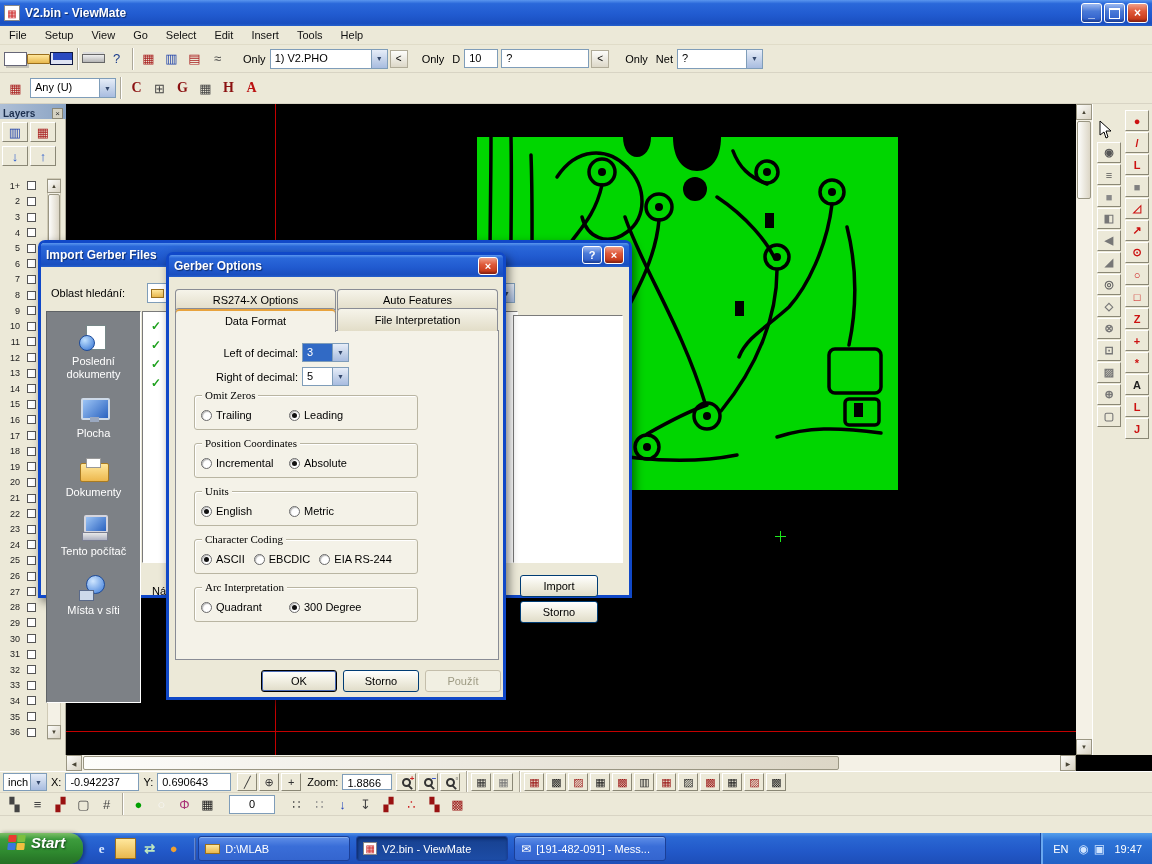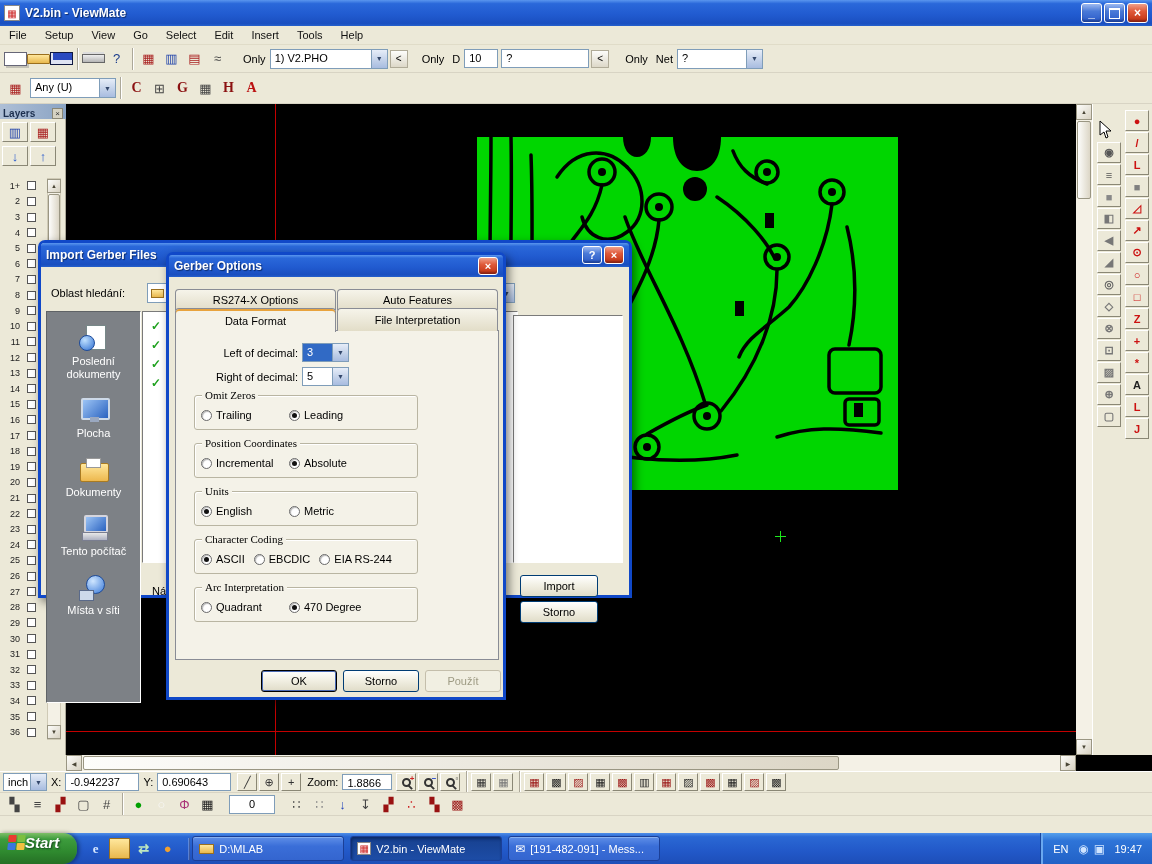--- a/index.html
+++ b/index.html
@@ -107,21 +107,21 @@
   .mag { width:9px; height:9px; border:2px solid #333; border-radius:50%; position:relative; display:block; }
   .mag::after { content:''; position:absolute; right:-4px; bottom:-3px; width:6px; height:2px; background:#333; transform:rotate(45deg); }
   .mag-mark { position:absolute; top:0; right:1px; font-size:8px; font-weight:bold; }
 
   
   #taskbar { position:absolute; left:0; top:833px; width:1152px; height:31px;
     background:linear-gradient(180deg,#4f8ee8 0%,#2a68d4 12%,#2258c8 60%,#1d4eb8 100%);
     display:flex; align-items:center; }
   #start-btn { height:31px; padding:0 18px 12px 8px; border-radius:0 14px 14px 0;
     background:linear-gradient(180deg,#7ebf68 0%,#3d9c3d 20%,#2f8a2f 60%,#256f25 100%);
-    display:flex; align-items:center; box-shadow:2px 0 4px rgba(0,0,0,.4); }
+    display:flex; align-items:center; gap:6px; box-shadow:2px 0 4px rgba(0,0,0,.4); }
   #start-btn .start-label { color:#fff; font-weight:bold; font-style:italic; font-size:15px; text-shadow:1px 1px 2px #14421a; }
   .flag { display:grid; grid-template-columns:8px 8px; grid-template-rows:7px 7px; gap:1px; transform:skewX(-6deg); }
   .flag span { border-radius:1px; }
   .flag .f1{background:#ea3b30;} .flag .f2{background:#7dbf3f;} .flag .f3{background:#3b76dd;} .flag .f4{background:#f2c040;}
   #quick-launch { display:flex; align-items:center; gap:3px; padding:0 8px; }
   .ql-btn { width:21px; height:21px; display:flex; align-items:center; justify-content:center; }
   .ql-btn .glyph { font-size:13px; font-weight:bold; }
   .ql-sep { width:2px; height:22px; background:rgba(255,255,255,.25); border-right:1px solid rgba(0,0,40,.3); margin:0 2px; }
   #task-buttons { display:flex; align-items:center; gap:6px; flex:1; }
   .task-btn { width:152px; height:25px; border:1px solid #1b3f97; border-radius:3px; color:#fff; font-size:11px;
@@ -1026,21 +1026,21 @@
             </div>
             <div class="xp-group">
               <span class="xp-legend">Arc Interpretation</span>
               <div class="radio-row">
                 <span class="radio-opt">
                   <span class="radio"></span>
                   <span class="radio-label">Quadrant</span>
                 </span>
                 <span class="radio-opt">
                   <span class="radio sel"></span>
-                  <span class="radio-label">470 Degree</span>
+                  <span class="radio-label">300 Degree</span>
                 </span>
               </div>
             </div>
           </div>
       </div>
       <div id="gerber-btns">
         <div class="xp-btn default">OK</div>
         <div class="xp-btn">Storno</div>
         <div class="xp-btn disabled">Použít</div>
       </div>

